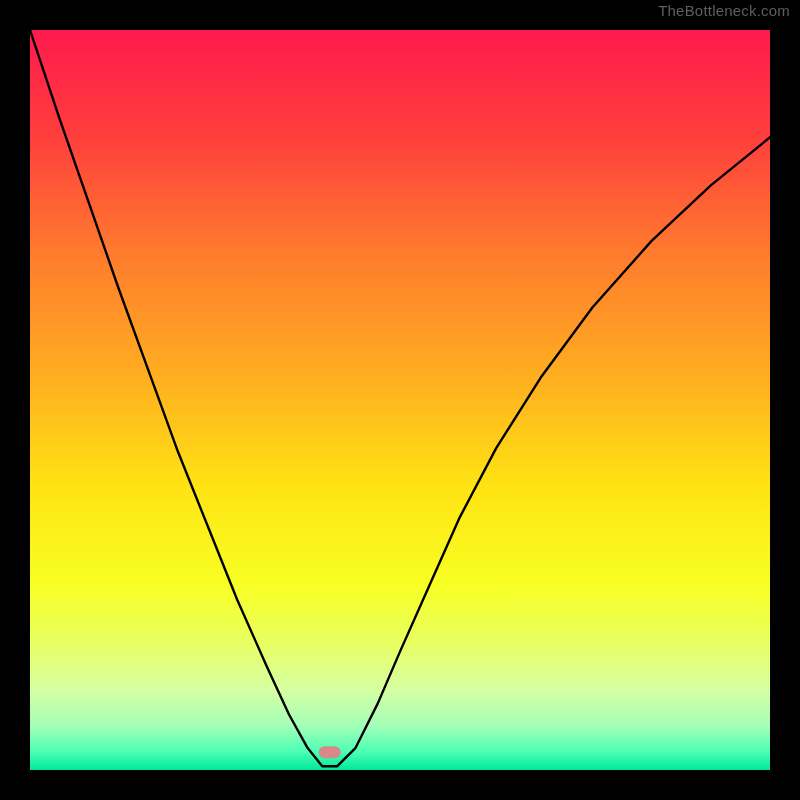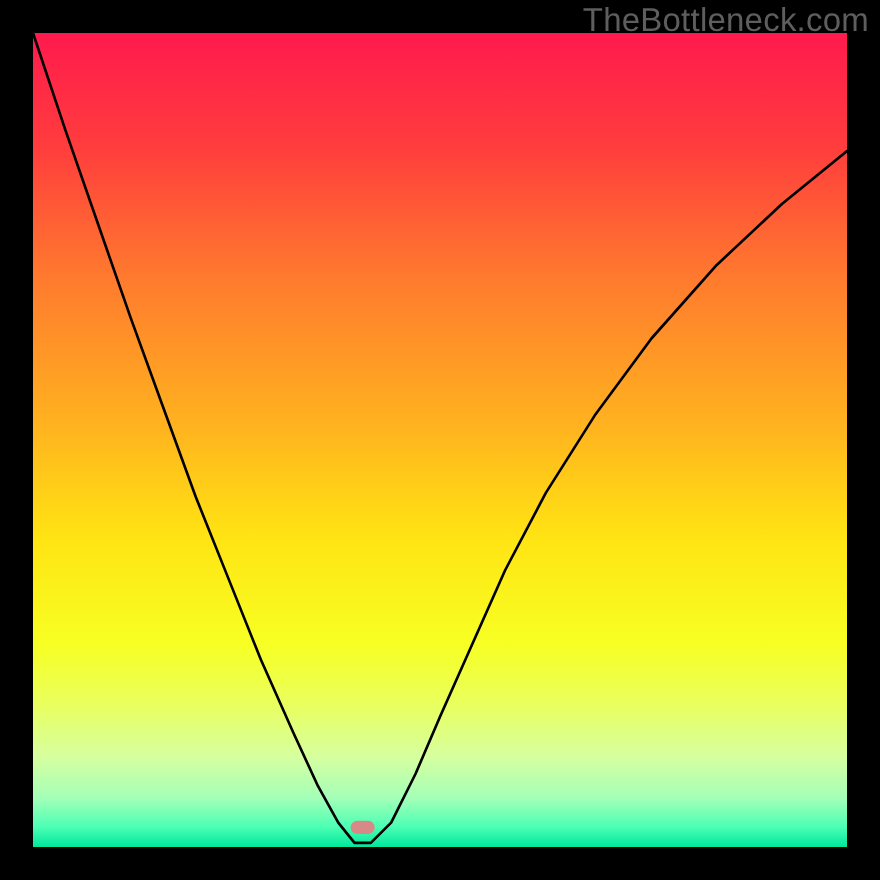--- a/index.html
+++ b/index.html
@@ -14,21 +14,21 @@
     width: 800px;
     height: 800px;
     background: #000;
     position: relative;
   }
   .watermark {
     position: absolute;
     top: 2px;
     right: 10px;
     color: #5e5e5e;
-    font-size: 30px;
+    font-size: 15px;
     letter-spacing: 0.2px;
     font-weight: 500;
     z-index: 5;
   }
   .plot {
     position: absolute;
     left: 30px;
     top: 30px;
     width: 740px;
     height: 740px;

